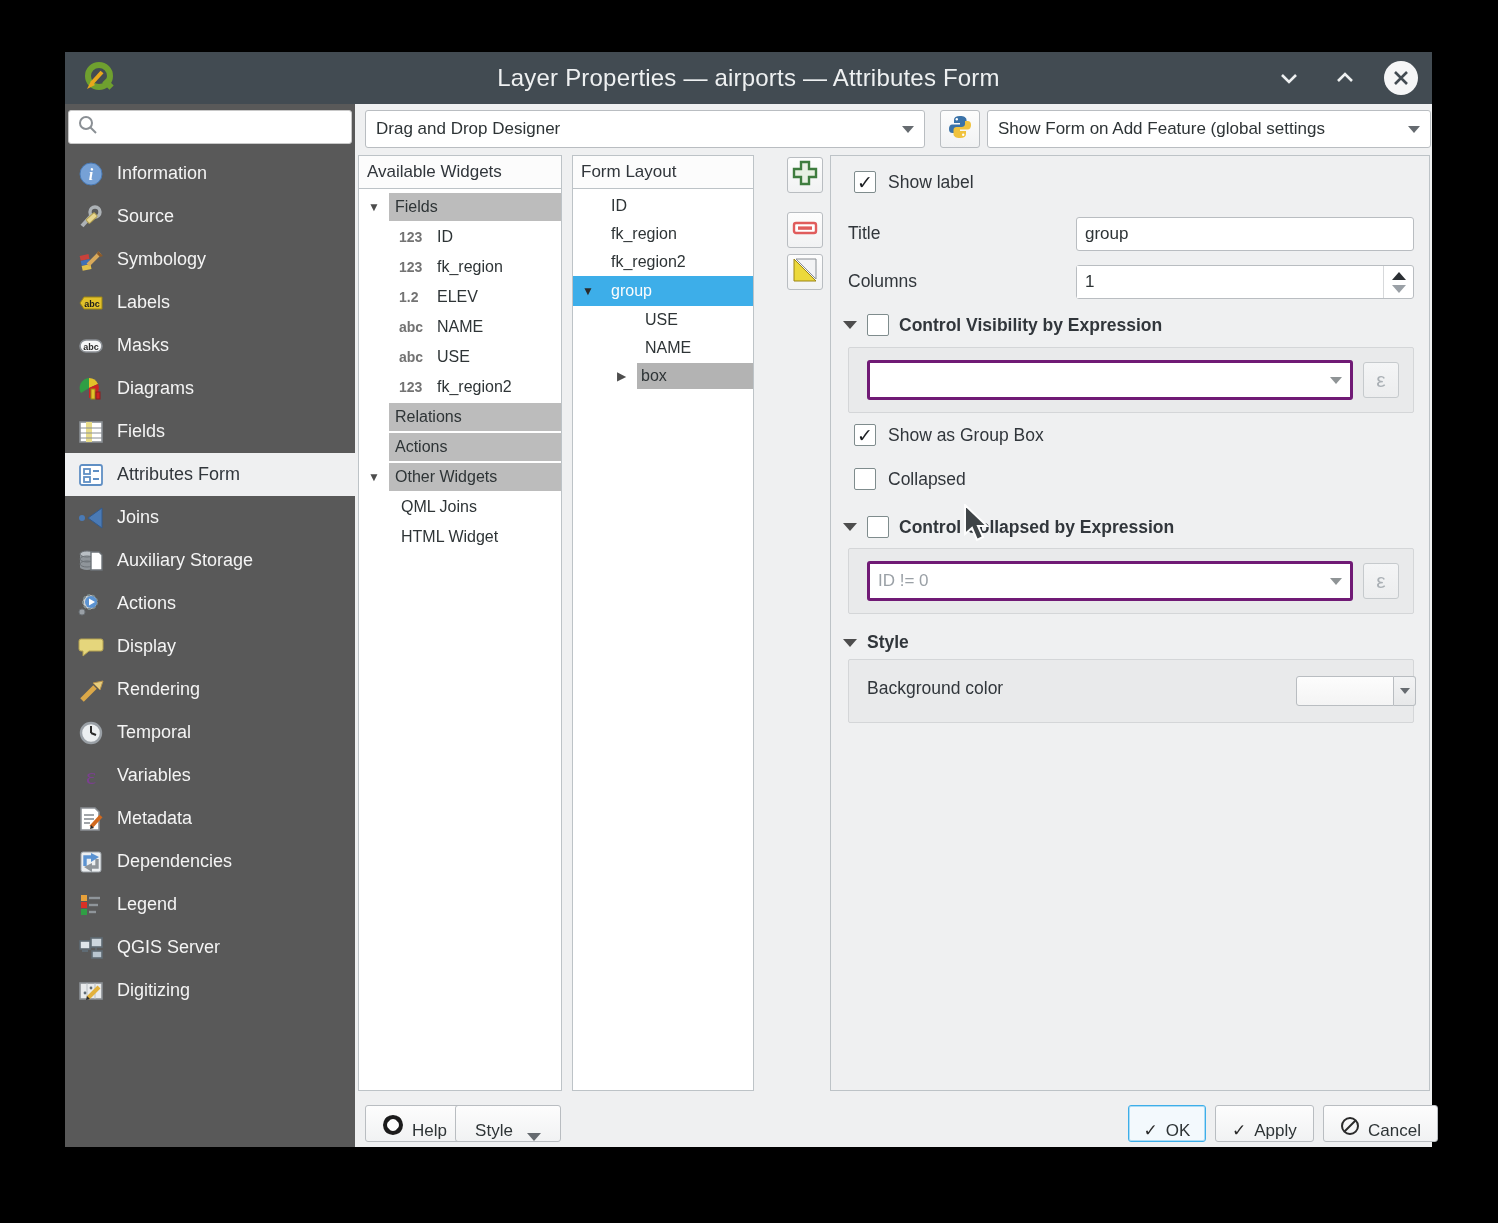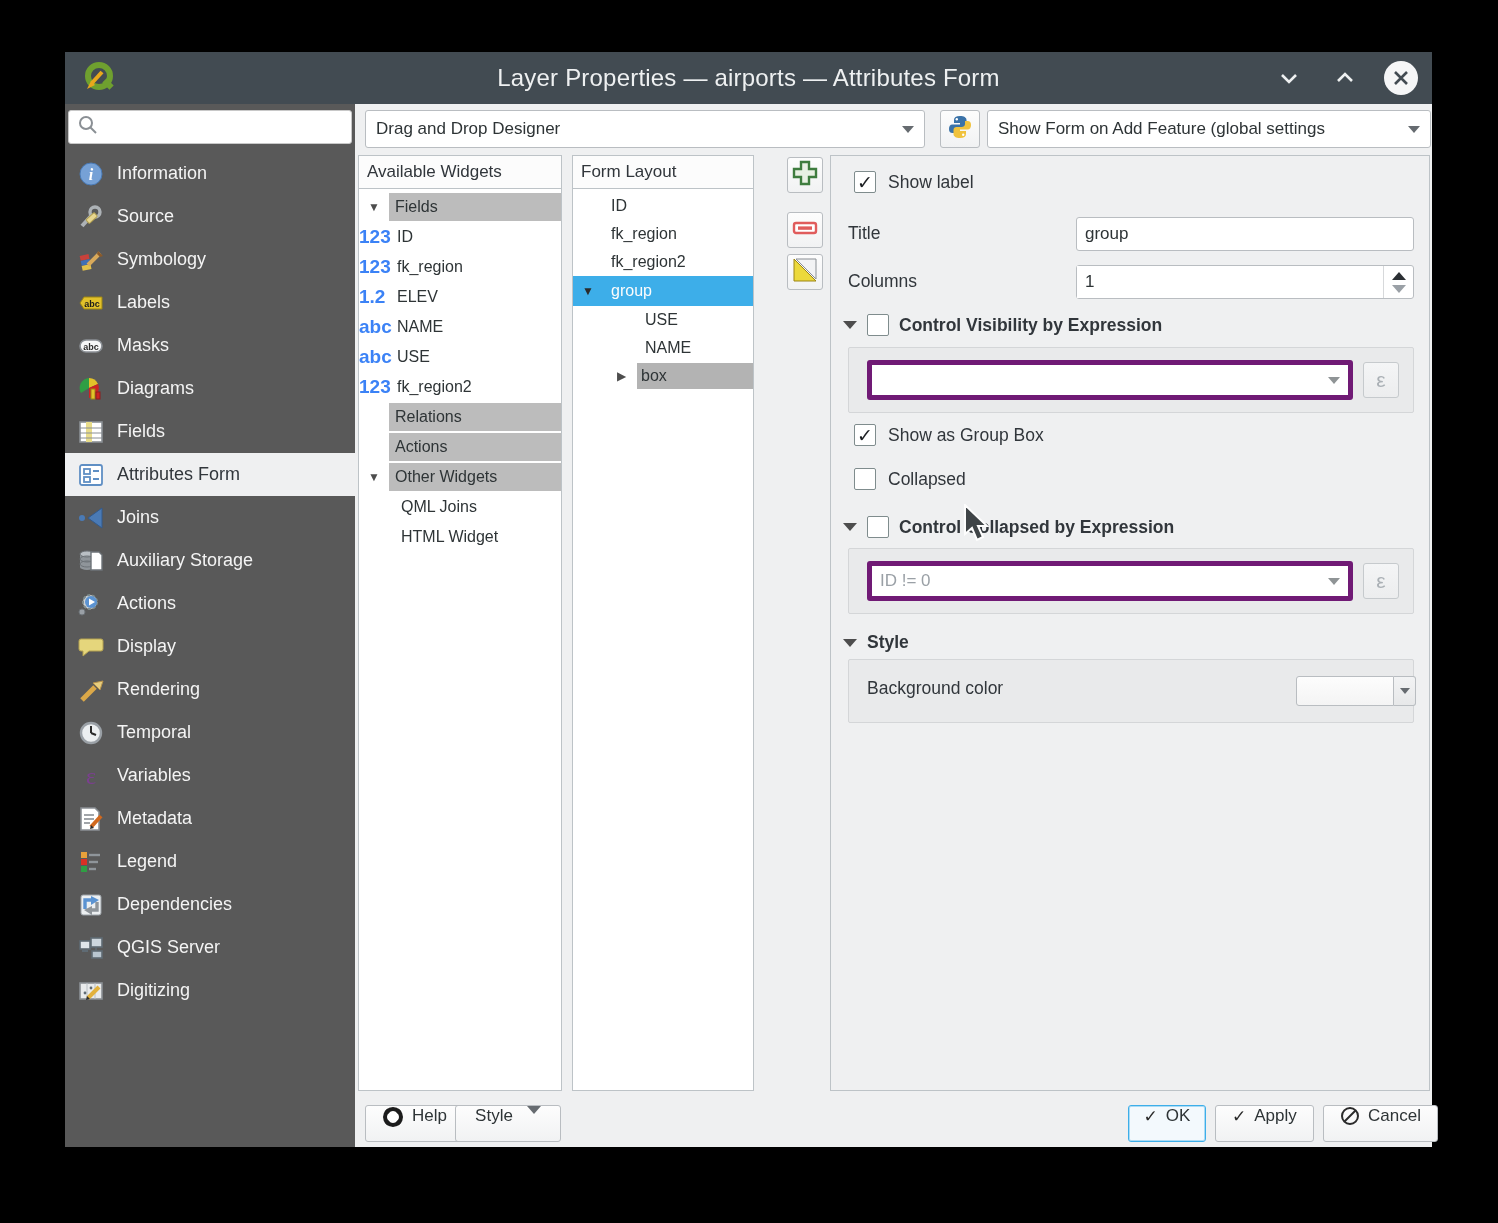--- a/index.html
+++ b/index.html
@@ -35,21 +35,21 @@
   
   .panel { position:absolute; top:51px; height:936px; background:#fff; border:1px solid #bdc3c7; }
   .aw-panel { left:3px; width:204px; }
   .fl-panel { left:217px; width:182px; }
   .panel-header { height:33px; background:#fcfcfc; border-bottom:1px solid #bdc3c7; display:flex; align-items:center; padding-left:8px; font-size:17px; color:#31363b; }
   .tree { padding-top:3px; font-size:16px; color:#2e3436; }
   .trow { height:30px; display:flex; align-items:center; cursor:pointer; }
   .exp { width:30px; text-align:center; color:#4d4d4d; font-size:12px; flex:0 0 30px; }
   .cat-label { flex:1; background:#bcbcbc; height:28px; display:flex; align-items:center; padding-left:6px; }
   .cat-spacer { width:30px; flex:0 0 30px; }
-  .ftype { width:38px; color:#3b82f6; font-weight:bold; font-size:19px; flex:0 0 38px; }
+  .ftype { width:38px; margin-left:40px; color:#737373; font-weight:bold; font-size:14px; flex:0 0 38px; }
   .plain-label { margin-left:42px; }
   .fl-row { height:28px; display:flex; align-items:center; cursor:pointer; }
   .fl-top { margin-left:38px; }
   .fl-child { margin-left:72px; }
   .fl-row.selected { background:#3daee9; color:#fcfcfc; height:30px; }
   .fl-row.selected .exp { color:#2b2b2b; }
   .fl-sel-label { margin-left:8px; }
   .boxexp { width:20px; flex:0 0 20px; margin-left:44px; color:#4d4d4d; font-size:12px; }
   .box-label { flex:1; background:#b3b3b3; height:26px; display:flex; align-items:center; padding-left:4px; }
 
@@ -64,39 +64,39 @@
   
   .props { position:absolute; left:475px; top:51px; width:600px; height:936px; border:1px solid #bdc3c7; background:#eff0f1; }
   .checkbox { width:22px; height:22px; background:#fff; border:1px solid #7f8c8d; border-radius:2px; display:flex; align-items:center; justify-content:center; font-size:19px; font-weight:bold; color:transparent; cursor:pointer; flex:0 0 22px; }
   .checkbox.checked { color:#1c1f22; }
   .plabel { font-size:17.5px; color:#31363b; }
   .srow { position:absolute; display:flex; align-items:center; gap:12px; }
   .sec-head { position:absolute; display:flex; align-items:center; gap:10px; }
   .sec-head .tri { width:0; height:0; border-left:7px solid transparent; border-right:7px solid transparent; border-top:8px solid #4d4d4d; }
   .sec-head .plabel { font-weight:bold; }
   .frame { position:absolute; left:17px; width:566px; background:#e9eaeb; border:1px solid #d4d6d8; border-radius:2px; }
-  .expr-combo { position:absolute; left:18px; top:12px; width:486px; height:40px; background:#fff; border:5px solid #701a75; border-radius:3px; display:flex; align-items:center; padding:0 8px; }
+  .expr-combo { position:absolute; left:18px; top:12px; width:486px; height:40px; background:#fff; border:3px solid #701a75; border-radius:3px; display:flex; align-items:center; padding:0 8px; }
   .expr-combo input { border:none; outline:none; flex:1; font-size:17px; color:#2e3436; background:transparent; }
   .expr-combo input::placeholder { color:#9aa0a6; }
   .expr-combo .arrow { width:0; height:0; border-left:6px solid transparent; border-right:6px solid transparent; border-top:7px solid #8f9496; }
   .eps-btn { position:absolute; left:514px; top:14px; width:36px; height:36px; background:linear-gradient(#f4f5f6,#ecedee); border:1px solid #c6cacd; border-radius:3px; color:#aab0b5; font-size:21px; display:flex; align-items:center; justify-content:center; cursor:pointer; }
   .text-input { background:#fff; border:1px solid #b9bdc1; border-radius:3px; font-size:17px; color:#2e3436; padding:0 8px; outline:none; }
   .spin { position:absolute; background:#fff; border:1px solid #b9bdc1; border-radius:3px; display:flex; }
   .spin input { border:none; outline:none; flex:1; font-size:17px; padding:0 8px; color:#2e3436; }
   .spin .arrows { width:30px; border-left:1px solid #d7d9db; display:flex; flex-direction:column; align-items:center; justify-content:center; gap:5px; cursor:pointer; }
   .tri-up { width:0; height:0; border-left:7px solid transparent; border-right:7px solid transparent; border-bottom:8px solid #2b2f33; }
   .tri-dn { width:0; height:0; border-left:7px solid transparent; border-right:7px solid transparent; border-top:8px solid #9aa0a6; }
   .color-btn { position:absolute; left:447px; top:16px; width:120px; height:30px; display:flex; cursor:pointer; }
   .color-swatch { flex:1; background:linear-gradient(#fdfdfd,#f4f4f4); border:1px solid #b9bdc1; border-radius:3px 0 0 3px; }
   .color-arrow { width:22px; background:linear-gradient(#f2f3f4,#e7e8e9); border:1px solid #b9bdc1; border-left:none; border-radius:0 3px 3px 0; display:flex; align-items:center; justify-content:center; }
   .color-arrow .arrow { width:0; height:0; border-left:5px solid transparent; border-right:5px solid transparent; border-top:6px solid #666b70; }
 
   
   .footer { position:absolute; left:0; right:0; top:1001px; height:38px; }
-  .btn { height:37px; background:linear-gradient(#fdfdfd,#f1f2f3); border:1px solid #b9bdc1; border-radius:3px; font-size:17px; color:#2e3436; display:inline-flex; align-items:flex-start; justify-content:center; gap:8px; padding:0 16px; cursor:pointer; }
+  .btn { height:37px; background:linear-gradient(#fdfdfd,#f1f2f3); border:1px solid #b9bdc1; border-radius:3px; font-size:17px; color:#2e3436; display:inline-flex; align-items:flex-end; justify-content:center; gap:8px; padding:0 16px; cursor:pointer; }
   .btn .check { font-size:17px; color:#2b2b2b; }
   .help-btn { position:absolute; left:10px; }
   .style-btn { position:absolute; left:100px; width:106px; }
   .style-btn .arrow { width:0; height:0; border-left:7px solid transparent; border-right:7px solid transparent; border-top:8px solid #666b70; margin-left:6px; }
   .ok-btn { position:absolute; left:773px; width:78px; border:1px solid #3daee9; box-shadow:inset 0 0 0 1px rgba(61,174,233,.4); background:#f3f9fd; }
   .apply-btn { position:absolute; left:860px; }
   .cancel-btn { position:absolute; left:968px; }
 
   
   .cursor { position:absolute; left:963px; top:504px; z-index:50; pointer-events:none; }
@@ -308,41 +308,41 @@
               <line x1="6" y1="17" x2="12" y2="17" stroke="#8a8f94" stroke-width="1.6"></line>
               <line x1="13" y1="21" x2="23" y2="10" stroke="#d2691e" stroke-width="4"></line>
               <polygon points="12,23 16,22 13,19" fill="#2b2b2b"></polygon>
             </svg>
           </span>
         <span>Metadata</span>
       </div>
       <div class="nav-item">
         <span class="nicon">
             <svg width="26" height="26" viewBox="0 0 26 26">
+              <rect x="3" y="3" width="20" height="20" rx="2" fill="#eceff1" stroke="#9aa0a6"></rect>
+              <polyline points="7,17 7,8 15,8" fill="none" stroke="#5b93d2" stroke-width="3.4"></polyline>
+              <polygon points="13,4 21,8 13,13" fill="#5b93d2"></polygon>
+              <polyline points="19,10 19,18 12,18" fill="none" stroke="#8f959a" stroke-width="3.4"></polyline>
+              <polygon points="14,14 6,18 14,23" fill="#8f959a"></polygon>
+            </svg>
+          </span>
+        <span>Dependencies</span>
+      </div>
+      <div class="nav-item">
+        <span class="nicon">
+            <svg width="26" height="26" viewBox="0 0 26 26">
               <rect x="3" y="3" width="6" height="6" fill="#e8a13a"></rect>
               <rect x="3" y="10" width="6" height="6" fill="#d93025"></rect>
               <rect x="3" y="17" width="6" height="6" fill="#2f9e44"></rect>
               <line x1="11" y1="6" x2="22" y2="6" stroke="#8f959a" stroke-width="2.4"></line>
               <line x1="11" y1="13" x2="20" y2="13" stroke="#8f959a" stroke-width="2.4"></line>
               <line x1="11" y1="20" x2="18" y2="20" stroke="#8f959a" stroke-width="2.4"></line>
             </svg>
           </span>
         <span>Legend</span>
-      </div>
-      <div class="nav-item">
-        <span class="nicon">
-            <svg width="26" height="26" viewBox="0 0 26 26">
-              <rect x="3" y="3" width="20" height="20" rx="2" fill="#eceff1" stroke="#9aa0a6"></rect>
-              <polyline points="7,17 7,8 15,8" fill="none" stroke="#5b93d2" stroke-width="3.4"></polyline>
-              <polygon points="13,4 21,8 13,13" fill="#5b93d2"></polygon>
-              <polyline points="19,10 19,18 12,18" fill="none" stroke="#8f959a" stroke-width="3.4"></polyline>
-              <polygon points="14,14 6,18 14,23" fill="#8f959a"></polygon>
-            </svg>
-          </span>
-        <span>Dependencies</span>
       </div>
       <div class="nav-item">
         <span class="nicon">
             <svg width="26" height="26" viewBox="0 0 26 26">
               <rect x="2" y="6" width="10" height="8" fill="#dfe5ea" stroke="#5f6b74" stroke-width="1.6"></rect>
               <rect x="4" y="15" width="6" height="2" fill="#5f6b74"></rect>
               <rect x="13" y="3" width="11" height="9" fill="#cdd6dd" stroke="#5f6b74" stroke-width="1.6"></rect>
               <rect x="14" y="16" width="10" height="7" fill="#b9c6d0" stroke="#5f6b74" stroke-width="1.6"></rect>
               <line x1="18" y1="12" x2="18" y2="16" stroke="#5f6b74" stroke-width="1.6"></line>
             </svg>

